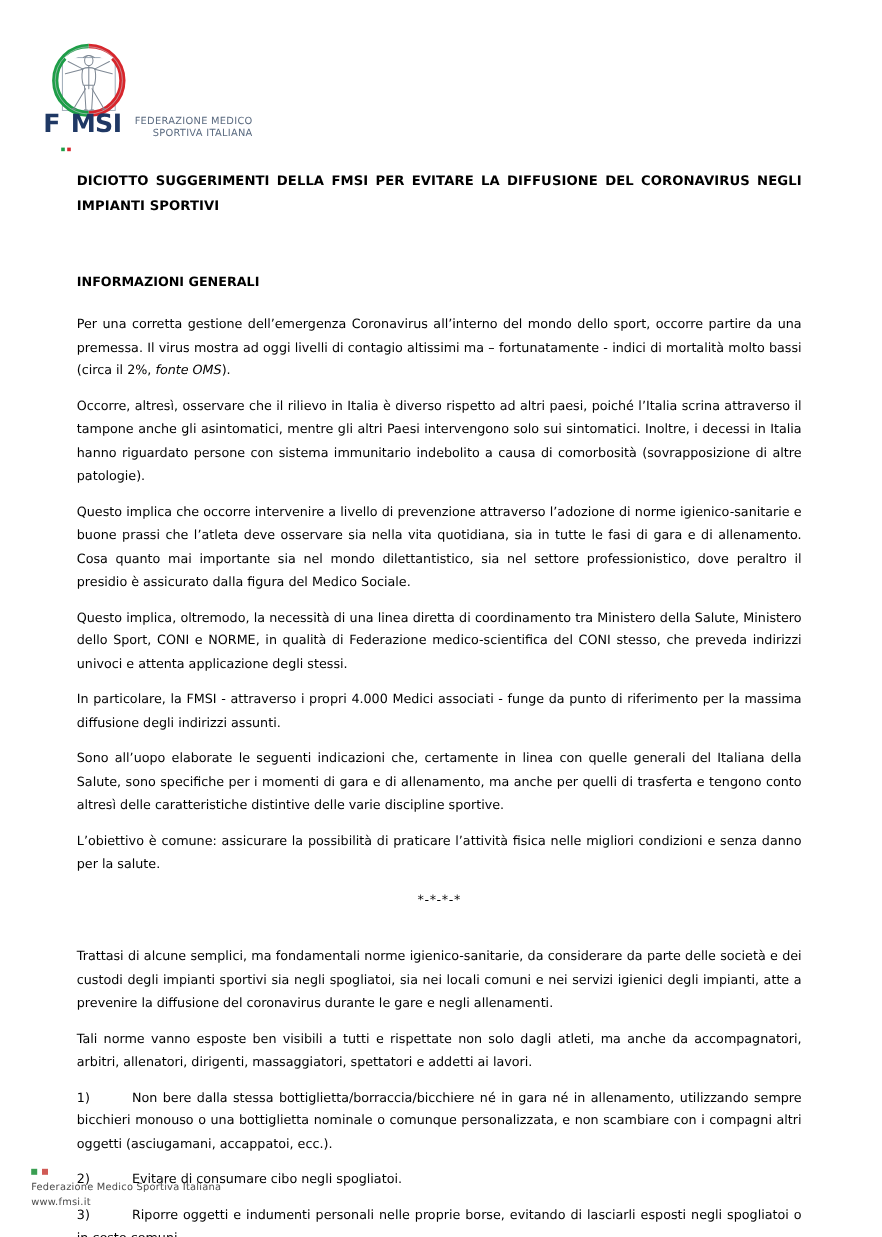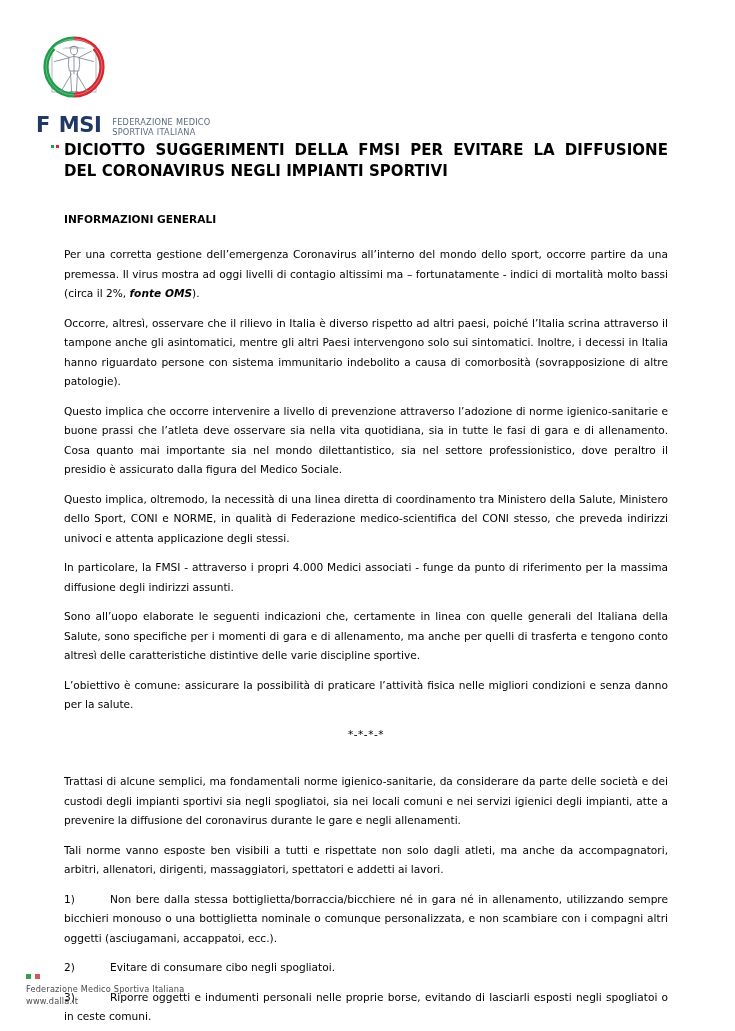--- a/index.html
+++ b/index.html
@@ -34,21 +34,21 @@
   .logo-mark {
     position: absolute;
     left: 2px;
     top: 0px;
     width: 72px;
     height: 66px;
   }
   .logo-wordmark {
     position: absolute;
     left: 0px;
-    top: 80px;
+    top: 58px;
     display: flex;
     align-items: flex-start;
   }
   .fmsi-letters {
     font-family: "DejaVu Sans", sans-serif;
     font-weight: bold;
     font-size: 21px;
     letter-spacing: -0.5px;
     color: #1f3864;
     line-height: 21px;
@@ -69,39 +69,40 @@
   .dot-green { background: #1e9e48; left: 1px; top: 13px; }
   .dot-red   { background: #d7262c; left: 6px; top: 13px; }
   .logo-fed-text {
     margin-left: 11px;
     font-family: "DejaVu Sans", sans-serif;
     font-size: 8.2px;
     line-height: 10.4px;
     letter-spacing: 0.25px;
     color: #5b6b80;
     padding-top: 3px;
+    text-align: right;
   }
 
   
   .doc {
     position: absolute;
     left: 64px;
     top: 140px;
     width: 604px;
   }
 
   .title {
     font-family: "DejaVu Sans", sans-serif;
     font-weight: bold;
-    font-size: 15px;
+    font-size: 11px;
     line-height: 21px;
     text-align: justify;
     text-align-last: left;
     letter-spacing: 0.05px;
-    margin: 0 0 0 0;
+    margin: 0 0 16px 0;
   }
 
   .section-heading {
     font-family: "DejaVu Sans", sans-serif;
     font-weight: bold;
     font-size: 10.6px;
     line-height: 15px;
     margin: 0;
   }
 
@@ -134,21 +135,21 @@
   }
   .numitem .num {
     display: inline-block;
     width: 46px;
   }
 
   .gap-sm  { height: 10px; }
   .gap-md  { height: 18px; }
   .gap-xl  { height: 30px; }
 
-  em { font-style: italic; font-weight: bold; }
+  em { font-style: italic; }
 
   
   .footer {
     position: absolute;
     left: 26px;
     bottom: 24px;
     width: 400px;
   }
   .footer-flag {
     display: flex;
@@ -289,16 +290,16 @@
     <p class="numitem"><span class="num">3)</span><span>Riporre oggetti e indumenti personali nelle proprie borse, evitando di lasciarli esposti negli spogliatoi o in ceste comuni.</span></p>
 
   </div>
 
   <div class="footer">
     <div class="footer-flag">
       <i class="flag-green"></i>
       <i class="flag-red"></i>
     </div>
     <div class="footer-text">Federazione Medico Sportiva Italiana</div>
-    <div class="footer-text">www.dalla.it</div>
+    <div class="footer-text">www.fmsi.it</div>
   </div>
 
 </div>
 
 </body></html>

